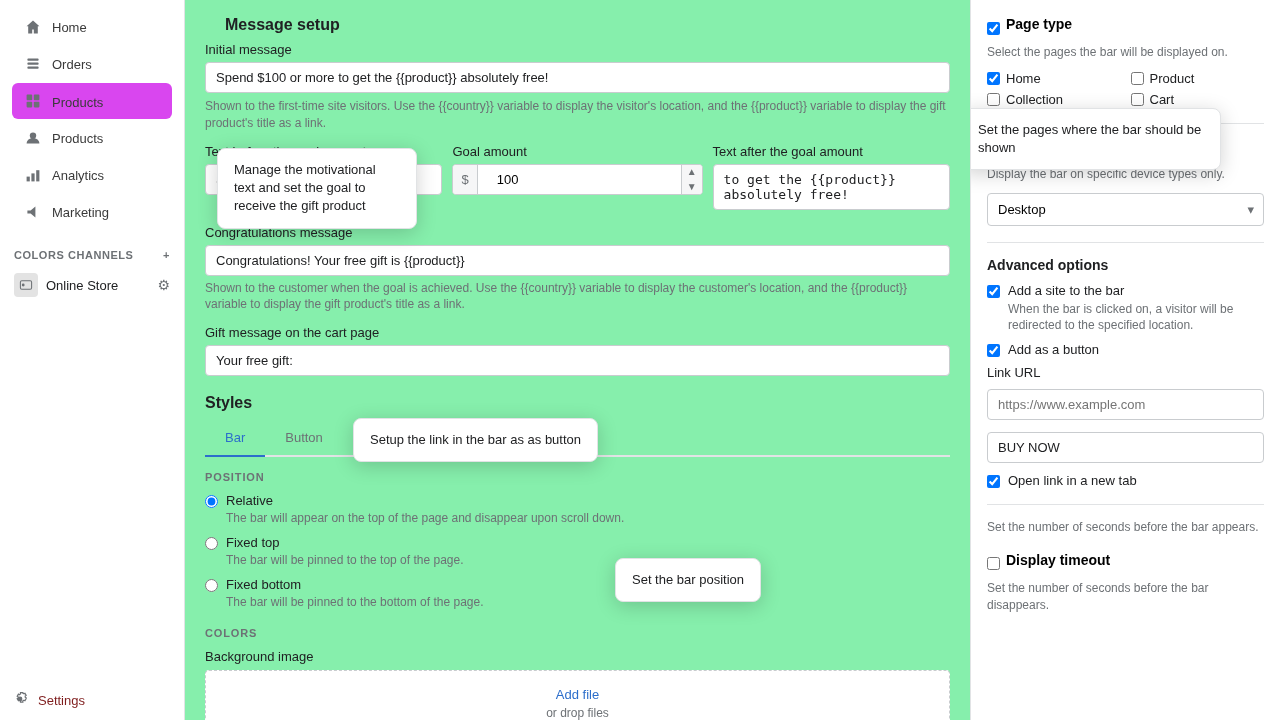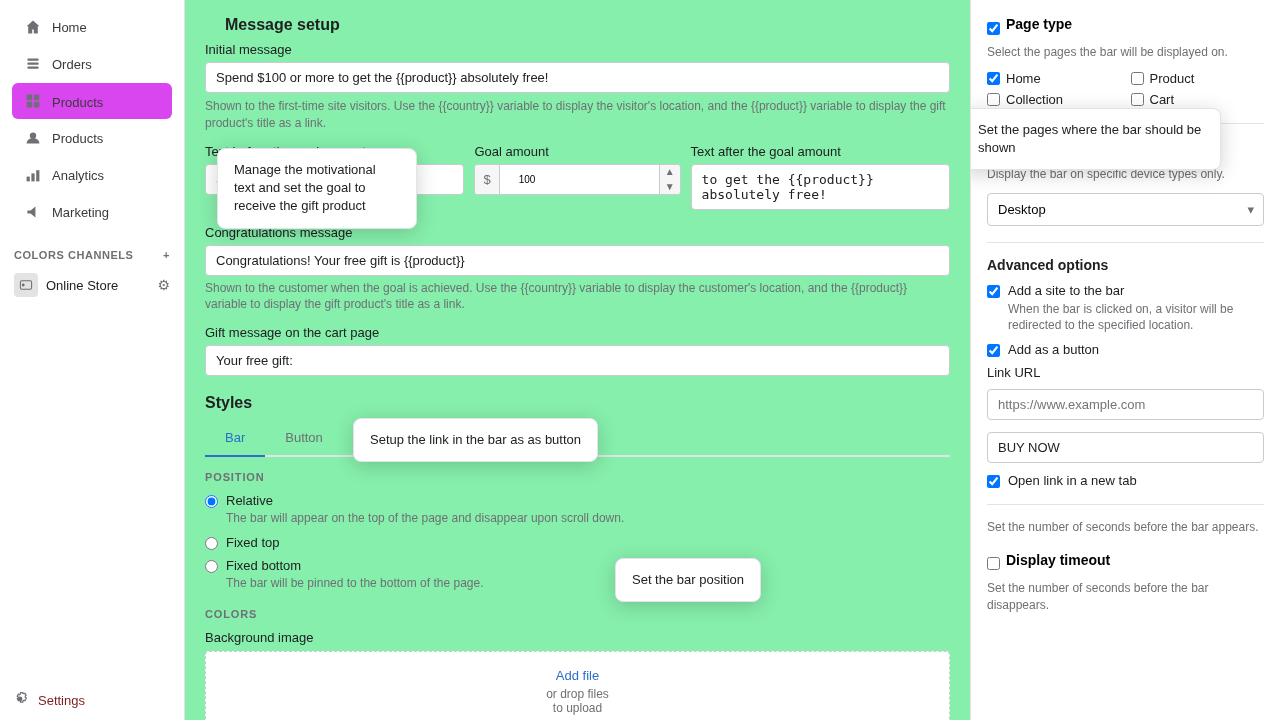--- a/index.html
+++ b/index.html
@@ -31,21 +31,21 @@
     .section-title { font-size: 16px; font-weight: 600; color: #202123; padding: 16px 20px 8px; }
     .field-label { font-size: 13px; font-weight: 500; color: #202123; margin-bottom: 5px; }
     .field-desc { font-size: 12px; color: #6d7175; margin-bottom: 10px; line-height: 1.4; }
     .text-input { width: 100%; border: 1px solid #c9cccf; border-radius: 4px; padding: 7px 10px; font-size: 13px; color: #202123; outline: none; background: #fff; }
 
     .goal-row { display: flex; gap: 10px; align-items: flex-start; }
     .goal-col { flex: 1; }
     .goal-col-sm { flex: 0 0 160px; }
     .goal-amount-wrap { display: flex; border: 1px solid #c9cccf; border-radius: 4px; overflow: hidden; background: #fff; }
     .goal-amount-wrap .prefix { padding: 7px 8px; background: #f6f6f7; border-right: 1px solid #c9cccf; font-size: 13px; color: #6d7175; }
-    .goal-amount-input { flex: 1; border: none; padding: 7px 8px; font-size: 10px; outline: none; margin-left: 11px; }
+    .goal-amount-input { flex: 1; border: none; padding: 7px 8px; font-size: 13px; outline: none; margin-left: 11px; }
     .goal-amount-spinners { display: flex; flex-direction: column; border-left: 1px solid #c9cccf; }
     .spinner-btn { flex: 1; background: #f6f6f7; border: none; cursor: pointer; padding: 0 5px; font-size: 10px; color: #6d7175; }
 
     
     .styles-tabs { display: flex; border-bottom: 2px solid #e1e3e5; margin-bottom: 14px; }
     .styles-tab { padding: 10px 20px; cursor: pointer; font-size: 13px; color: #6d7175; border-bottom: 2px solid transparent; margin-bottom: -2px; }
     .styles-tab.active { color: #2c6ecb; border-bottom-color: #2c6ecb; font-weight: 500; }
 
     .section-heading { font-size: 11px; font-weight: 600; letter-spacing: 0.08em; color: #6d7175; margin-bottom: 10px; }
 
@@ -242,20 +242,21 @@
                 <div class="radio-title">Relative</div>
                 <div class="radio-desc">The bar will appear on the top of the page and disappear upon scroll down.</div>
               </div>
             </label>
           </div>
           <div class="radio-item">
             <label class="radio-label">
               <input type="radio" name="position" style="">
               <div class="radio-text">
                 <div class="radio-title">Fixed top</div>
+                <div class="radio-desc">The bar will be pinned to the top of the page.</div>
               </div>
             </label>
           </div>
           <div class="radio-item">
             <label class="radio-label">
               <input type="radio" name="position" style="">
               <div class="radio-text">
                 <div class="radio-title">Fixed bottom</div>
                 <div class="radio-desc">The bar will be pinned to the bottom of the page.</div>
               </div>

